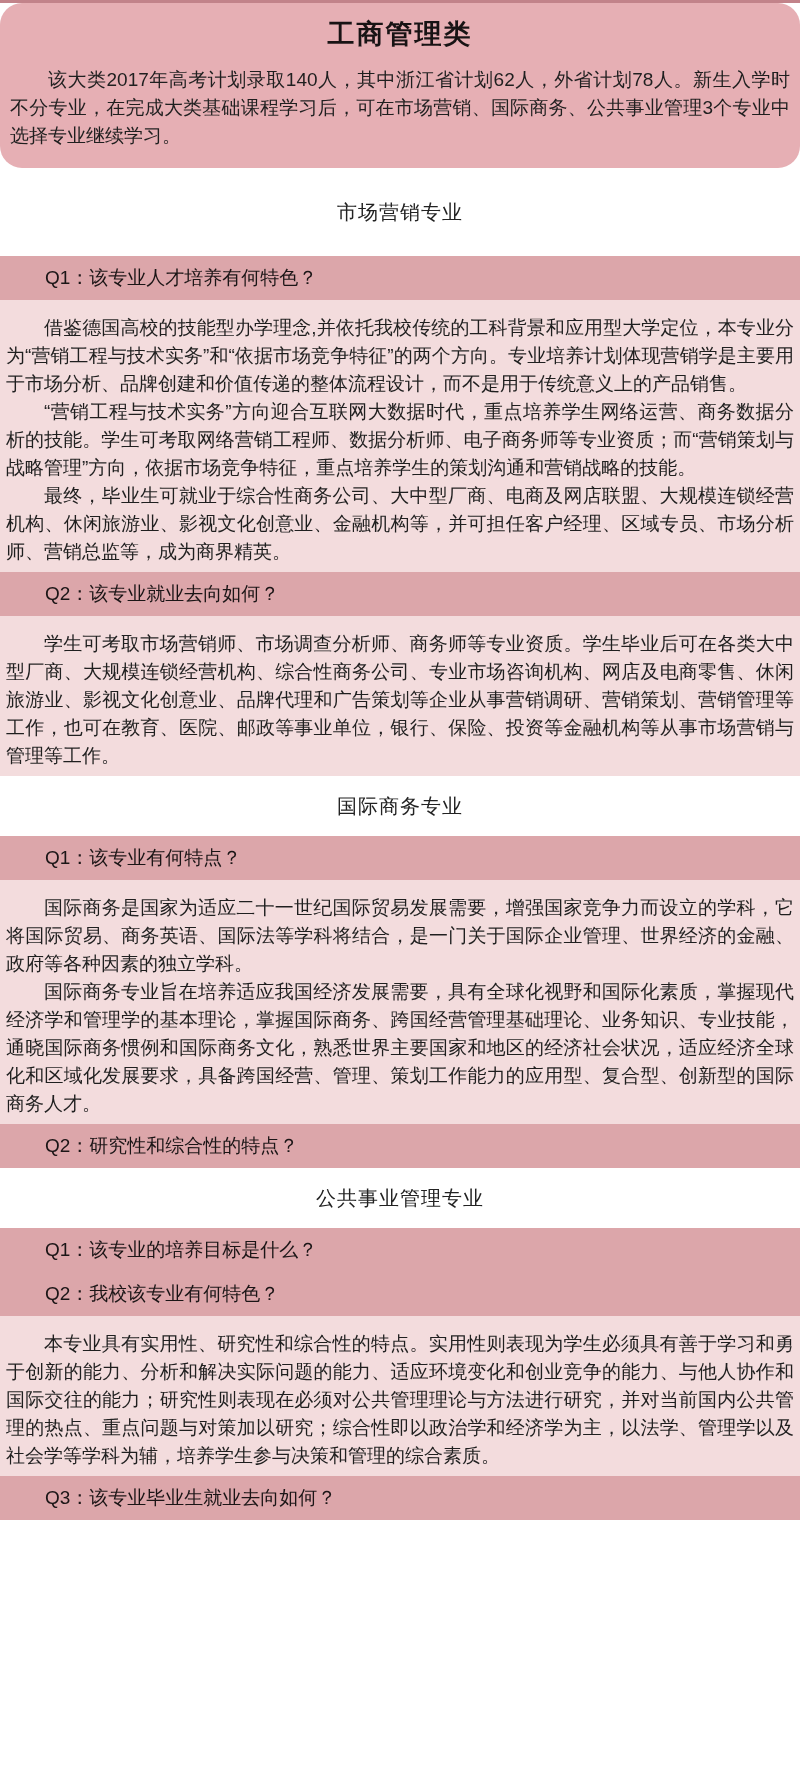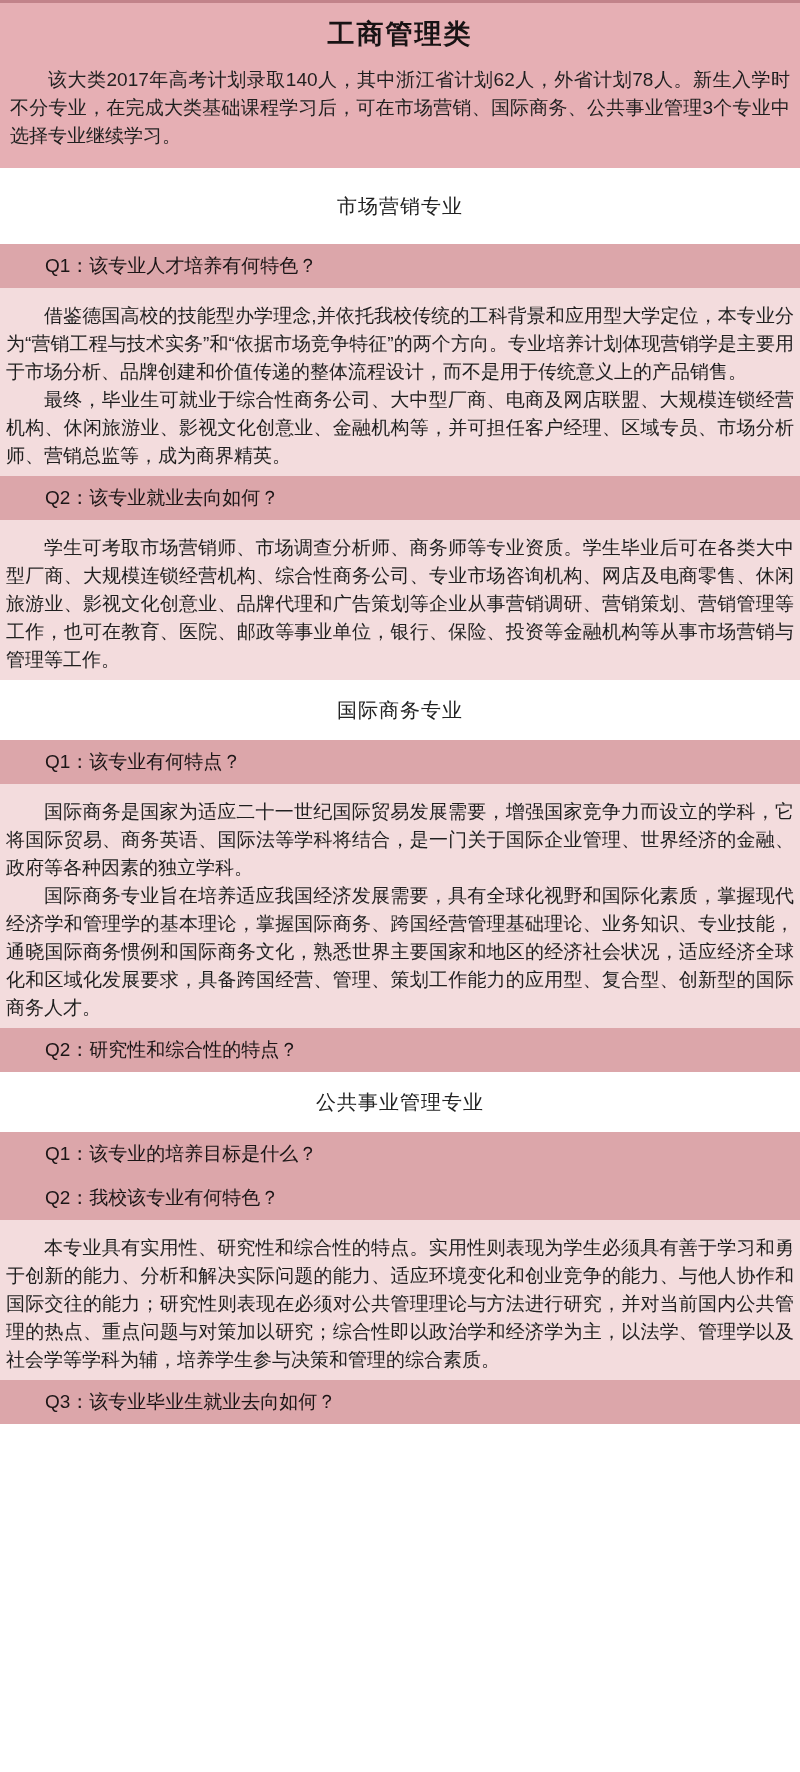--- a/index.html
+++ b/index.html
@@ -15,20 +15,21 @@
     background: #ffffff;
   }
   .top-strip {
     height: 3px;
     background: #c2838a;
   }
   
   .header {
     background: #e6afb4;
     padding: 5px 10px 18px 10px;
+    border-radius: 22px;
   }
   .header h1 {
     margin: 8px 0 14px 0;
     text-align: center;
     font-size: 27px;
     font-weight: 700;
     letter-spacing: 2px;
     color: #181314;
   }
   .intro {
@@ -41,21 +42,21 @@
   
   .band-title {
     background: #ffffff;
     display: flex;
     align-items: center;
     justify-content: center;
     font-size: 20px;
     color: #222222;
     letter-spacing: 1px;
   }
-  .band-1 { height: 76px; text-align: right; }
+  .band-1 { height: 88px; text-align: right; }
   .band-2 { height: 60px; }
   .band-3 { height: 60px; }
   
   .section-body {
     background: #f3dcdd;
   }
   .q-band {
     background: #dca6aa;
     padding: 8px 10px 8px 45px;
     font-size: 19px;
@@ -87,20 +88,21 @@
 
   <div class="band-title band-1">
     <span>市场营销专业</span>
   </div>
   <div class="section-body">
     <div class="q-band">
       <span>Q1：该专业人才培养有何特色？</span>
     </div>
     <div class="answer">
       <p>借鉴德国高校的技能型办学理念,并依托我校传统的工科背景和应用型大学定位，本专业分为“营销工程与技术实务”和“依据市场竞争特征”的两个方向。专业培养计划体现营销学是主要用于市场分析、品牌创建和价值传递的整体流程设计，而不是用于传统意义上的产品销售。</p>
+      <p>“营销工程与技术实务”方向迎合互联网大数据时代，重点培养学生网络运营、商务数据分析的技能。学生可考取网络营销工程师、数据分析师、电子商务师等专业资质；而“营销策划与战略管理”方向，依据市场竞争特征，重点培养学生的策划沟通和营销战略的技能。</p>
       <p>最终，毕业生可就业于综合性商务公司、大中型厂商、电商及网店联盟、大规模连锁经营机构、休闲旅游业、影视文化创意业、金融机构等，并可担任客户经理、区域专员、市场分析师、营销总监等，成为商界精英。</p>
     </div>
     <div class="q-band">
       <span>Q2：该专业就业去向如何？</span>
     </div>
     <div class="answer">
       <p>学生可考取市场营销师、市场调查分析师、商务师等专业资质。学生毕业后可在各类大中型厂商、大规模连锁经营机构、综合性商务公司、专业市场咨询机构、网店及电商零售、休闲旅游业、影视文化创意业、品牌代理和广告策划等企业从事营销调研、营销策划、营销管理等工作，也可在教育、医院、邮政等事业单位，银行、保险、投资等金融机构等从事市场营销与管理等工作。</p>
     </div>
   </div>
 

